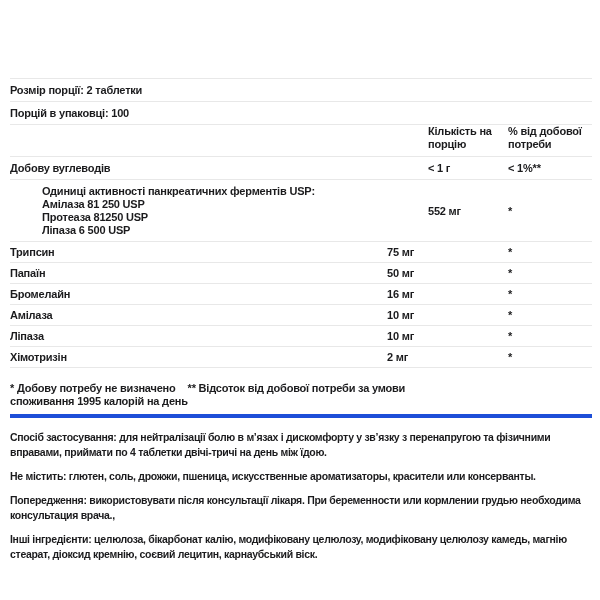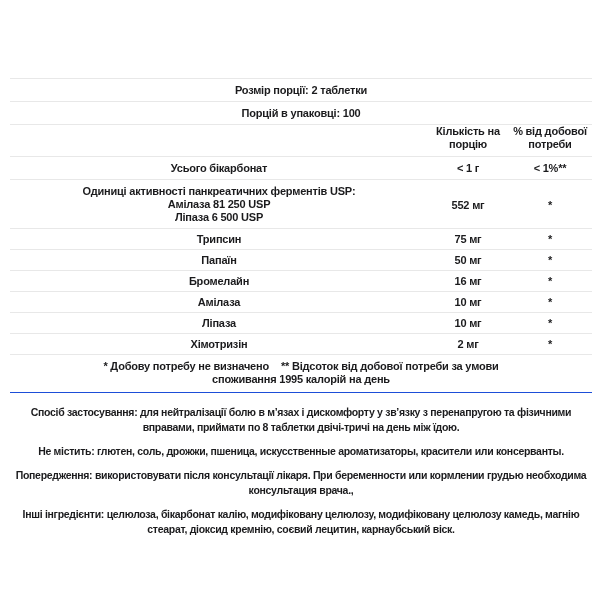--- a/index.html
+++ b/index.html
@@ -3,45 +3,45 @@
 <meta charset="utf-8">
 <style>
   * { box-sizing: border-box; margin: 0; padding: 0; }
   html, body {
     width: 600px; height: 600px;
     background: #ffffff;
     font-family: "Liberation Sans", "DejaVu Sans", sans-serif;
     color: #1b1b1d;
     overflow: hidden;
   }
-  .sheet { padding: 0 8px 0 10px; text-align: center; }
+  .sheet { padding: 0 8px 0 10px; }
   .facts { margin-top: 78px; }
 
   .row {
     display: grid;
     grid-template-columns: 1fr 80px 84px;
     border-top: 1px solid #e8e8e8;
     font-size: 11px;
     font-weight: 700;
     letter-spacing: -0.2px;
     line-height: 12px;
     padding: 5px 0;
     align-items: start;
   }
   .row.full { grid-template-columns: 1fr; }
   .row.header { padding: 0 0 5px; }
   .row.header .cell { line-height: 13px; }
-  .row.tight { padding: 4px 0; }
+  .row.tight { padding: 4px 0; gap: 41px; }
   .row.enzymes { padding: 5px 0 4px; }
   .row.enzymes .cell.amount, .row.enzymes .cell.dv { align-self: center; }
-  .row.footnotes { border-bottom: 1px solid #1d4ed8; padding: 5px 0 6px; }
+  .row.footnotes { border-bottom: 4px solid #1d4ed8; padding: 14px 0 6px; }
 
   .cell { white-space: nowrap; }
   .cell.name { white-space: normal; }
-  .enzyme-line { display: block; line-height: 13px; }
+  .enzyme-line { display: block; line-height: 13px; margin-left: 32px; }
 
   .fn-line { line-height: 13px; white-space: nowrap; }
   .fn-gap { margin-left: 12px; }
 
   .paras { margin-top: 12px; }
   .para {
     font-size: 10.5px;
     font-weight: 700;
     letter-spacing: -0.3px;
     line-height: 15px;
@@ -64,29 +64,30 @@
       <div class="cell">Порцій в упаковці: 100</div>
     </div>
 
     <div class="row header">
       <div class="cell"></div>
       <div class="cell name">Кількість на порцію</div>
       <div class="cell name">% від добової потреби</div>
     </div>
 
     <div class="row">
-      <div class="cell name">Усього бікарбонат</div>
+      <div class="cell name">Добову вуглеводів</div>
       <div class="cell amount">&lt; 1 г</div>
       <div class="cell dv">&lt; 1%**</div>
     </div>
 
     <div class="row enzymes">
       <div class="cell name">
         <span class="enzyme-line">Одиниці активності панкреатичних ферментів USP:</span>
         <span class="enzyme-line">Амілаза 81 250 USP</span>
+        <span class="enzyme-line">Протеаза 81250 USP</span>
         <span class="enzyme-line">Ліпаза 6 500 USP</span>
       </div>
       <div class="cell amount">552 мг</div>
       <div class="cell dv">*</div>
     </div>
 
     <div class="row tight">
       <div class="cell name">Трипсин</div>
       <div class="cell amount">75 мг</div>
       <div class="cell dv">*</div>
@@ -129,19 +130,19 @@
         </div>
         <div class="fn-line">
           <span>споживання 1995 калорій на день</span>
         </div>
       </div>
     </div>
 
   </div>
 
   <div class="paras">
-    <p class="para">Спосіб застосування: для нейтралізації болю в м’язах і дискомфорту у зв’язку з перенапругою та фізичними вправами, приймати по 8 таблетки двічі-тричі на день між їдою.</p>
+    <p class="para">Спосіб застосування: для нейтралізації болю в м’язах і дискомфорту у зв’язку з перенапругою та фізичними вправами, приймати по 4 таблетки двічі-тричі на день між їдою.</p>
     <p class="para">Не містить: глютен,  соль, дрожжи, пшеница, искусственные ароматизаторы, красители или консерванты.</p>
     <p class="para">Попередження: використовувати після консультації лікаря.  При беременности или кормлении грудью необходима консультация врача.,</p>
     <p class="para">Інші інгредієнти: целюлоза, бікарбонат калію, модифіковану целюлозу, модифіковану целюлозу камедь, магнію стеарат, діоксид кремнію, соєвий лецитин, карнаубський віск.</p>
   </div>
 
 </div>
 
 </body></html>

